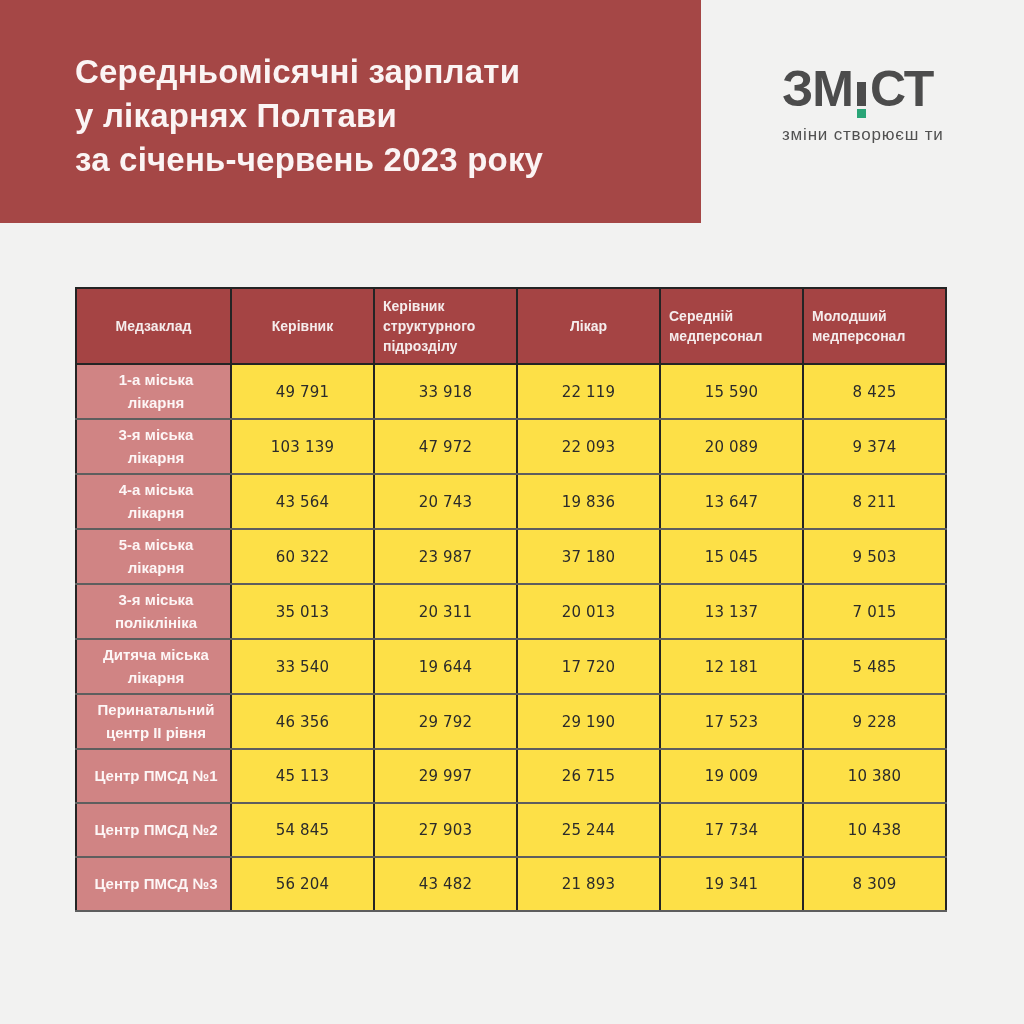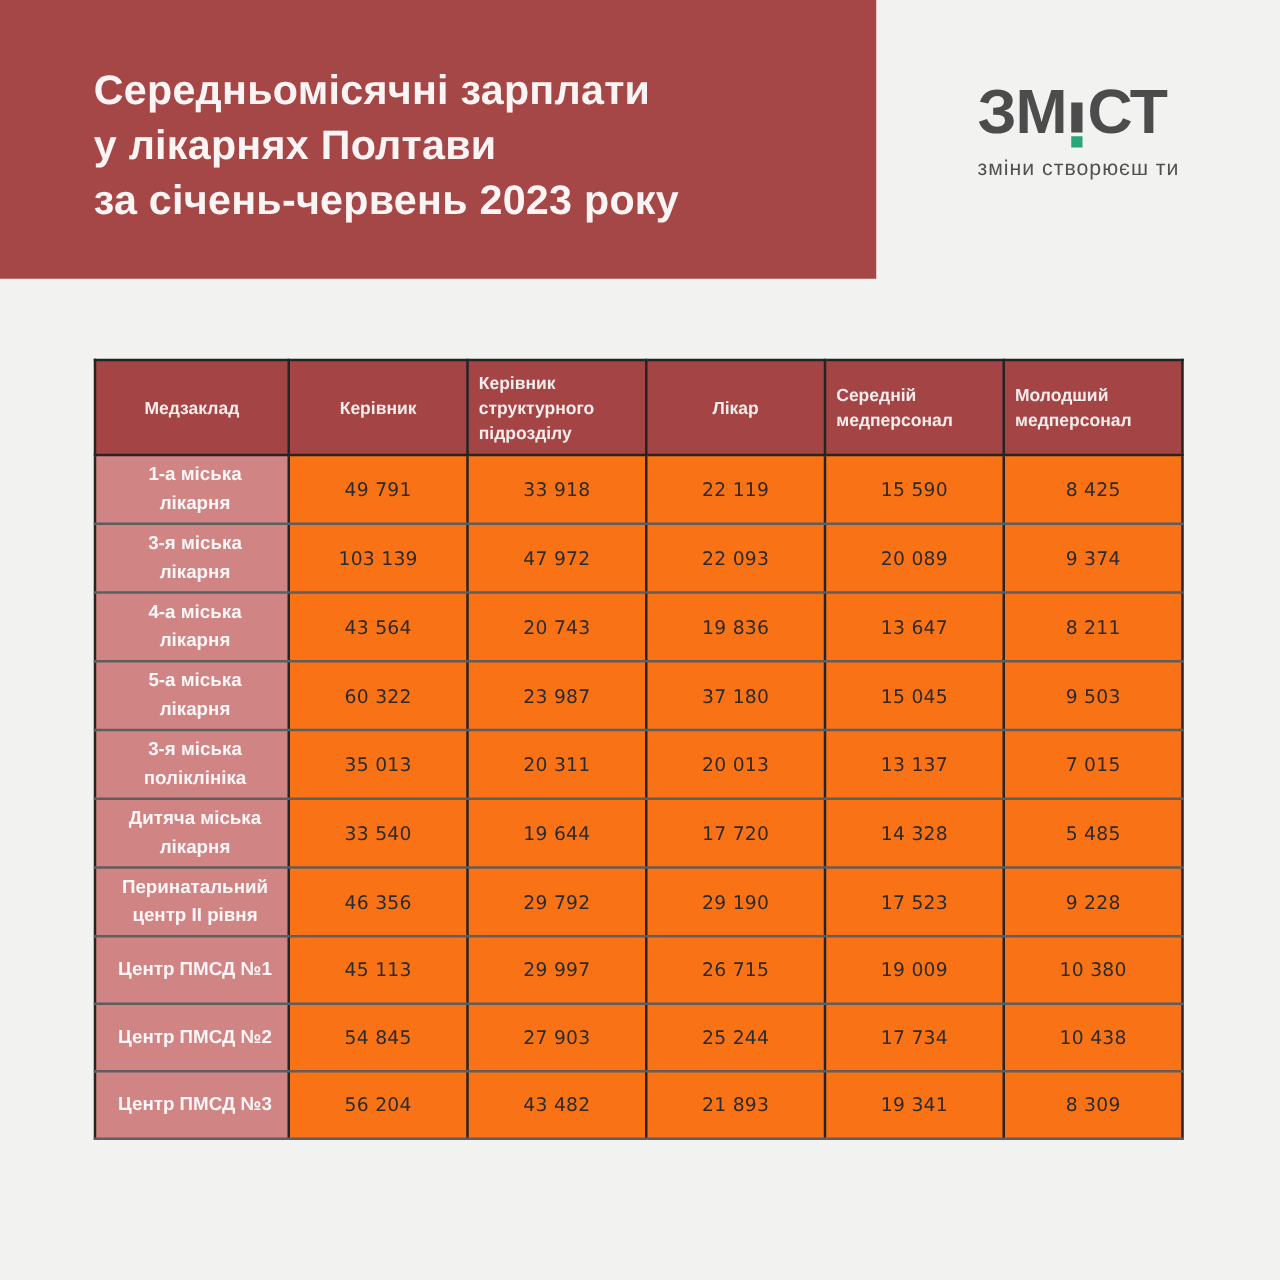--- a/index.html
+++ b/index.html
@@ -95,21 +95,21 @@
   td.name {
     background: #d08484;
     color: #fdf6f6;
     font-size: 15px;
     font-weight: bold;
     text-align: center;
     padding: 4px 8px 4px 13px;
     line-height: 1.5;
   }
   td.val {
-    background: #f97316;
+    background: #fde047;
     color: #2b2b2b;
     font-size: 15px;
     text-align: center;
     letter-spacing: 0.2px;
     font-family: "DejaVu Sans", "Liberation Sans", sans-serif;
   }
 </style>
 </head>
 <body>
 
@@ -185,21 +185,21 @@
     <td class="val">20 311</td>
     <td class="val">20 013</td>
     <td class="val">13 137</td>
     <td class="val">7 015</td>
   </tr>
       <tr>
     <td class="name"><span class="hwrap">Дитяча міська лікарня</span></td>
     <td class="val">33 540</td>
     <td class="val">19 644</td>
     <td class="val">17 720</td>
-    <td class="val">14 328</td>
+    <td class="val">12 181</td>
     <td class="val">5 485</td>
   </tr>
       <tr>
     <td class="name"><span class="hwrap">Перинатальний центр ІІ рівня</span></td>
     <td class="val">46 356</td>
     <td class="val">29 792</td>
     <td class="val">29 190</td>
     <td class="val">17 523</td>
     <td class="val">9 228</td>
   </tr>

